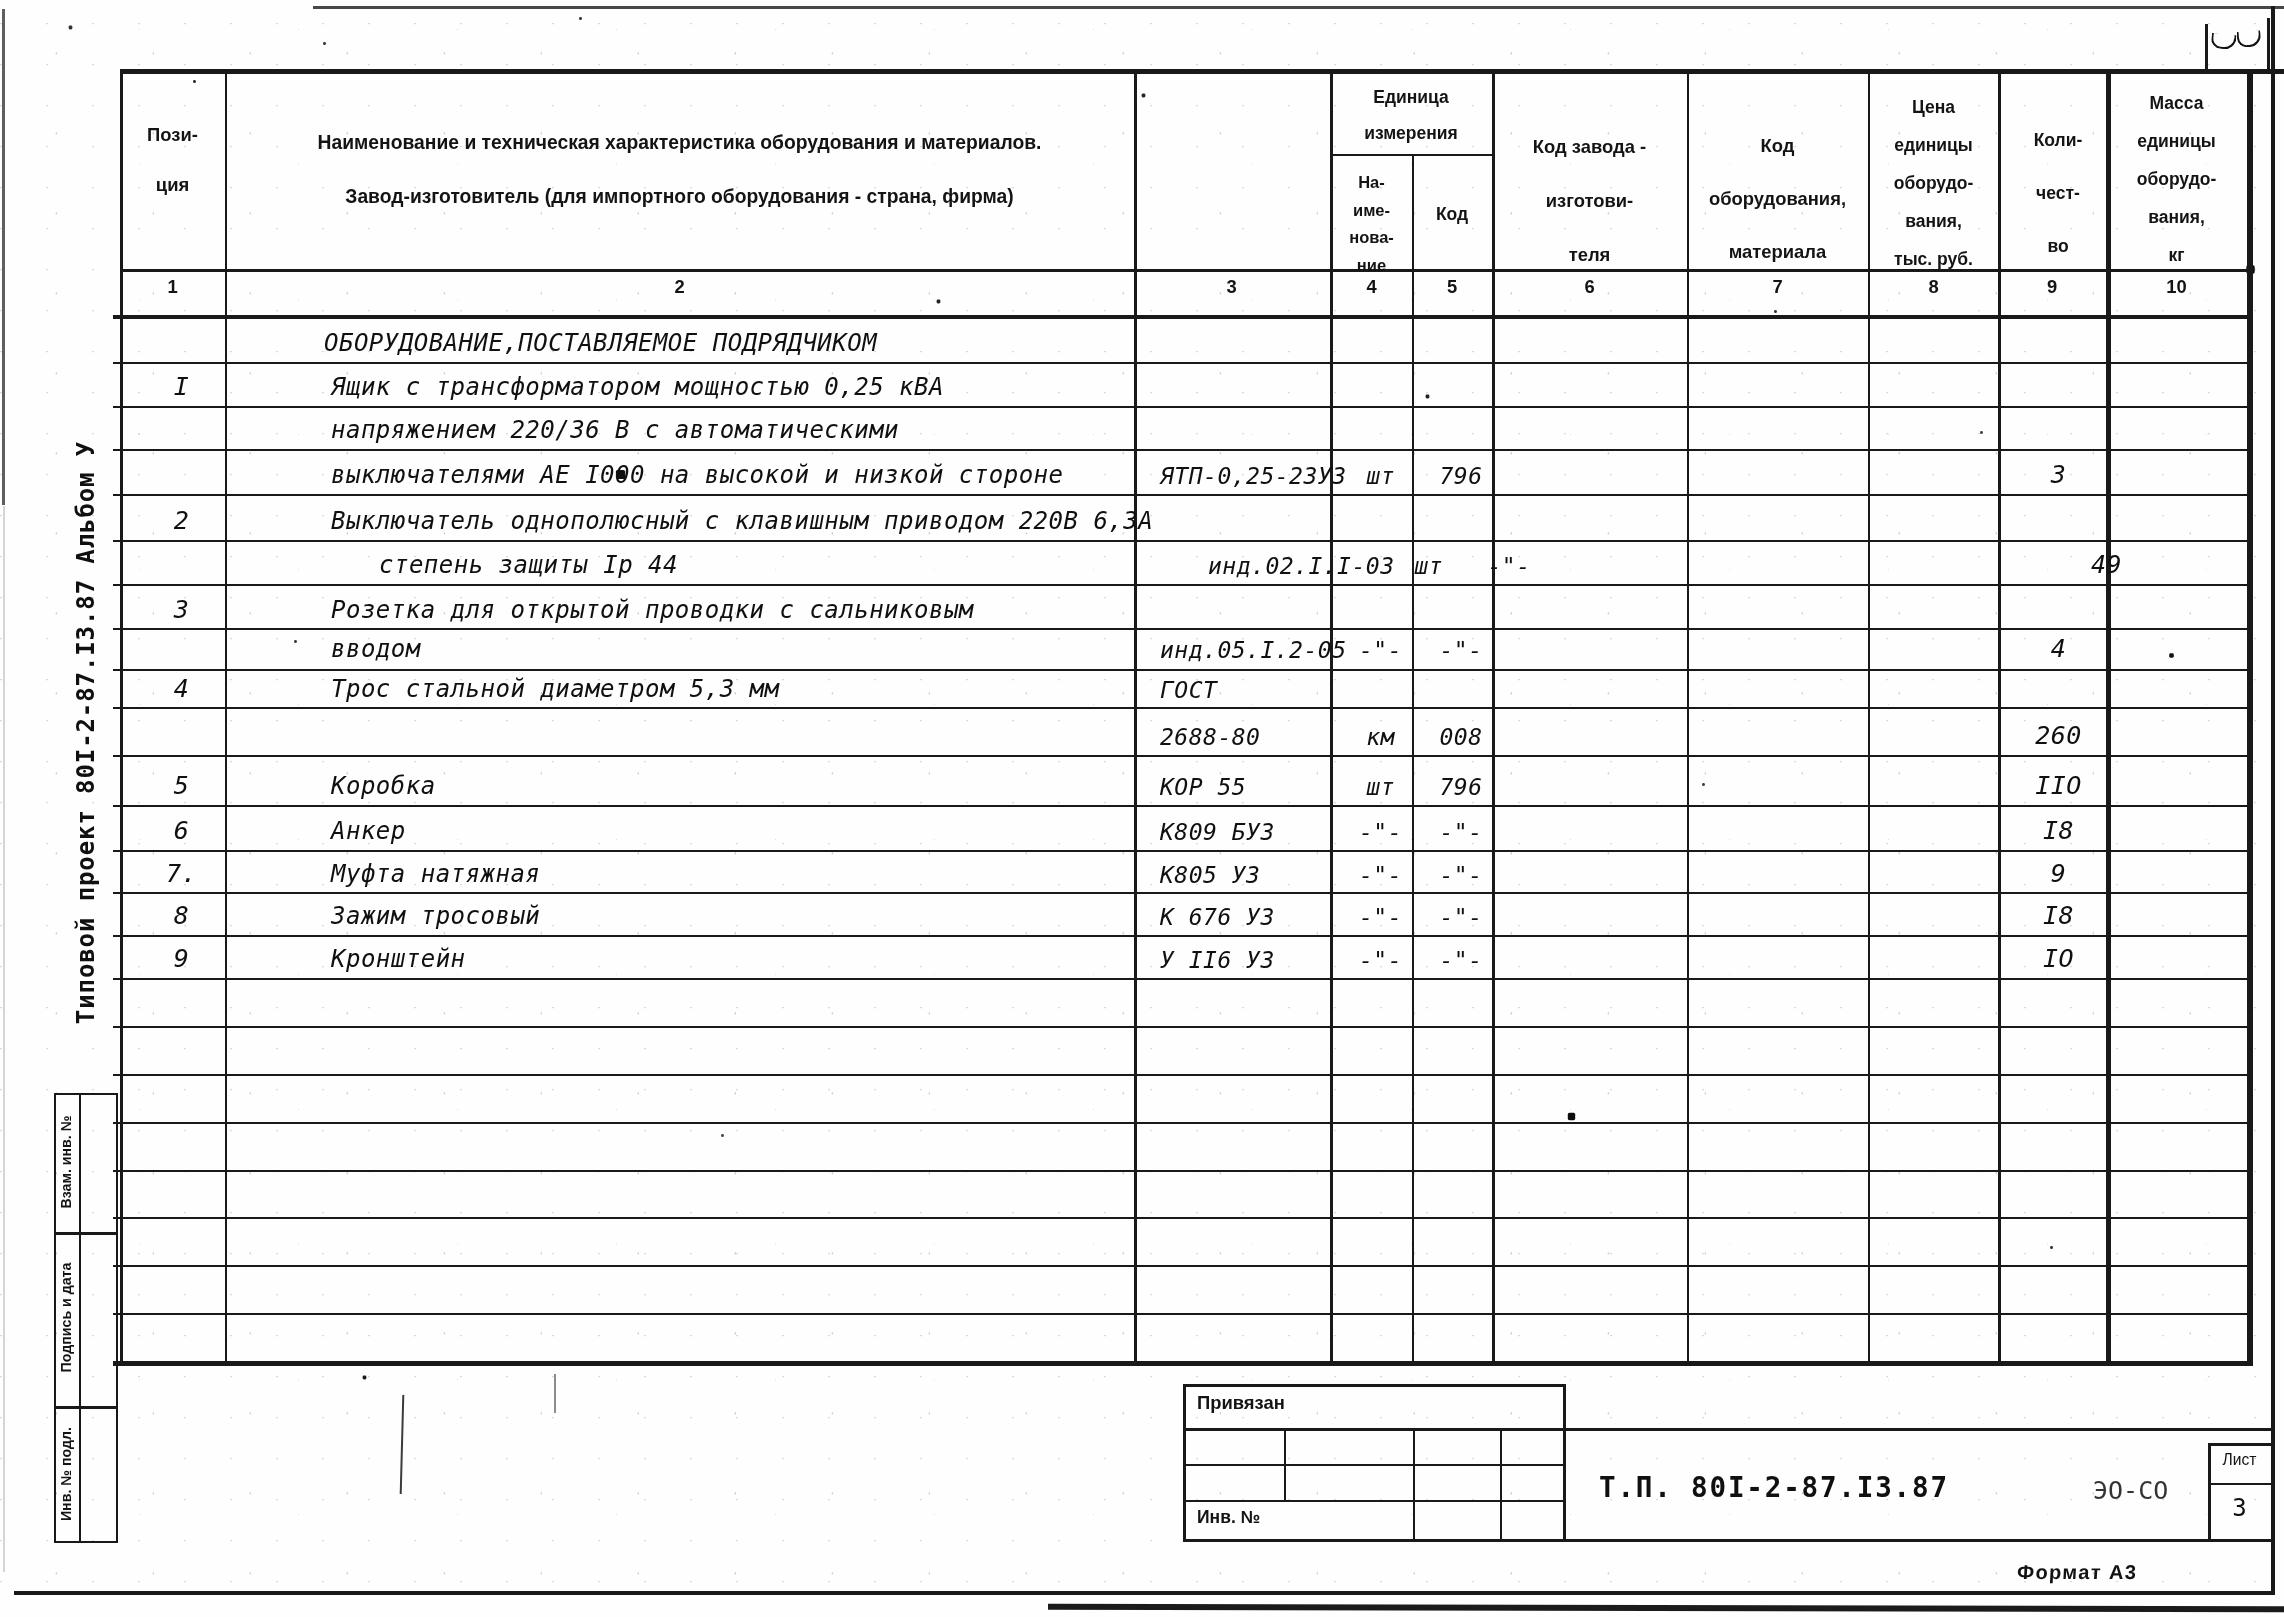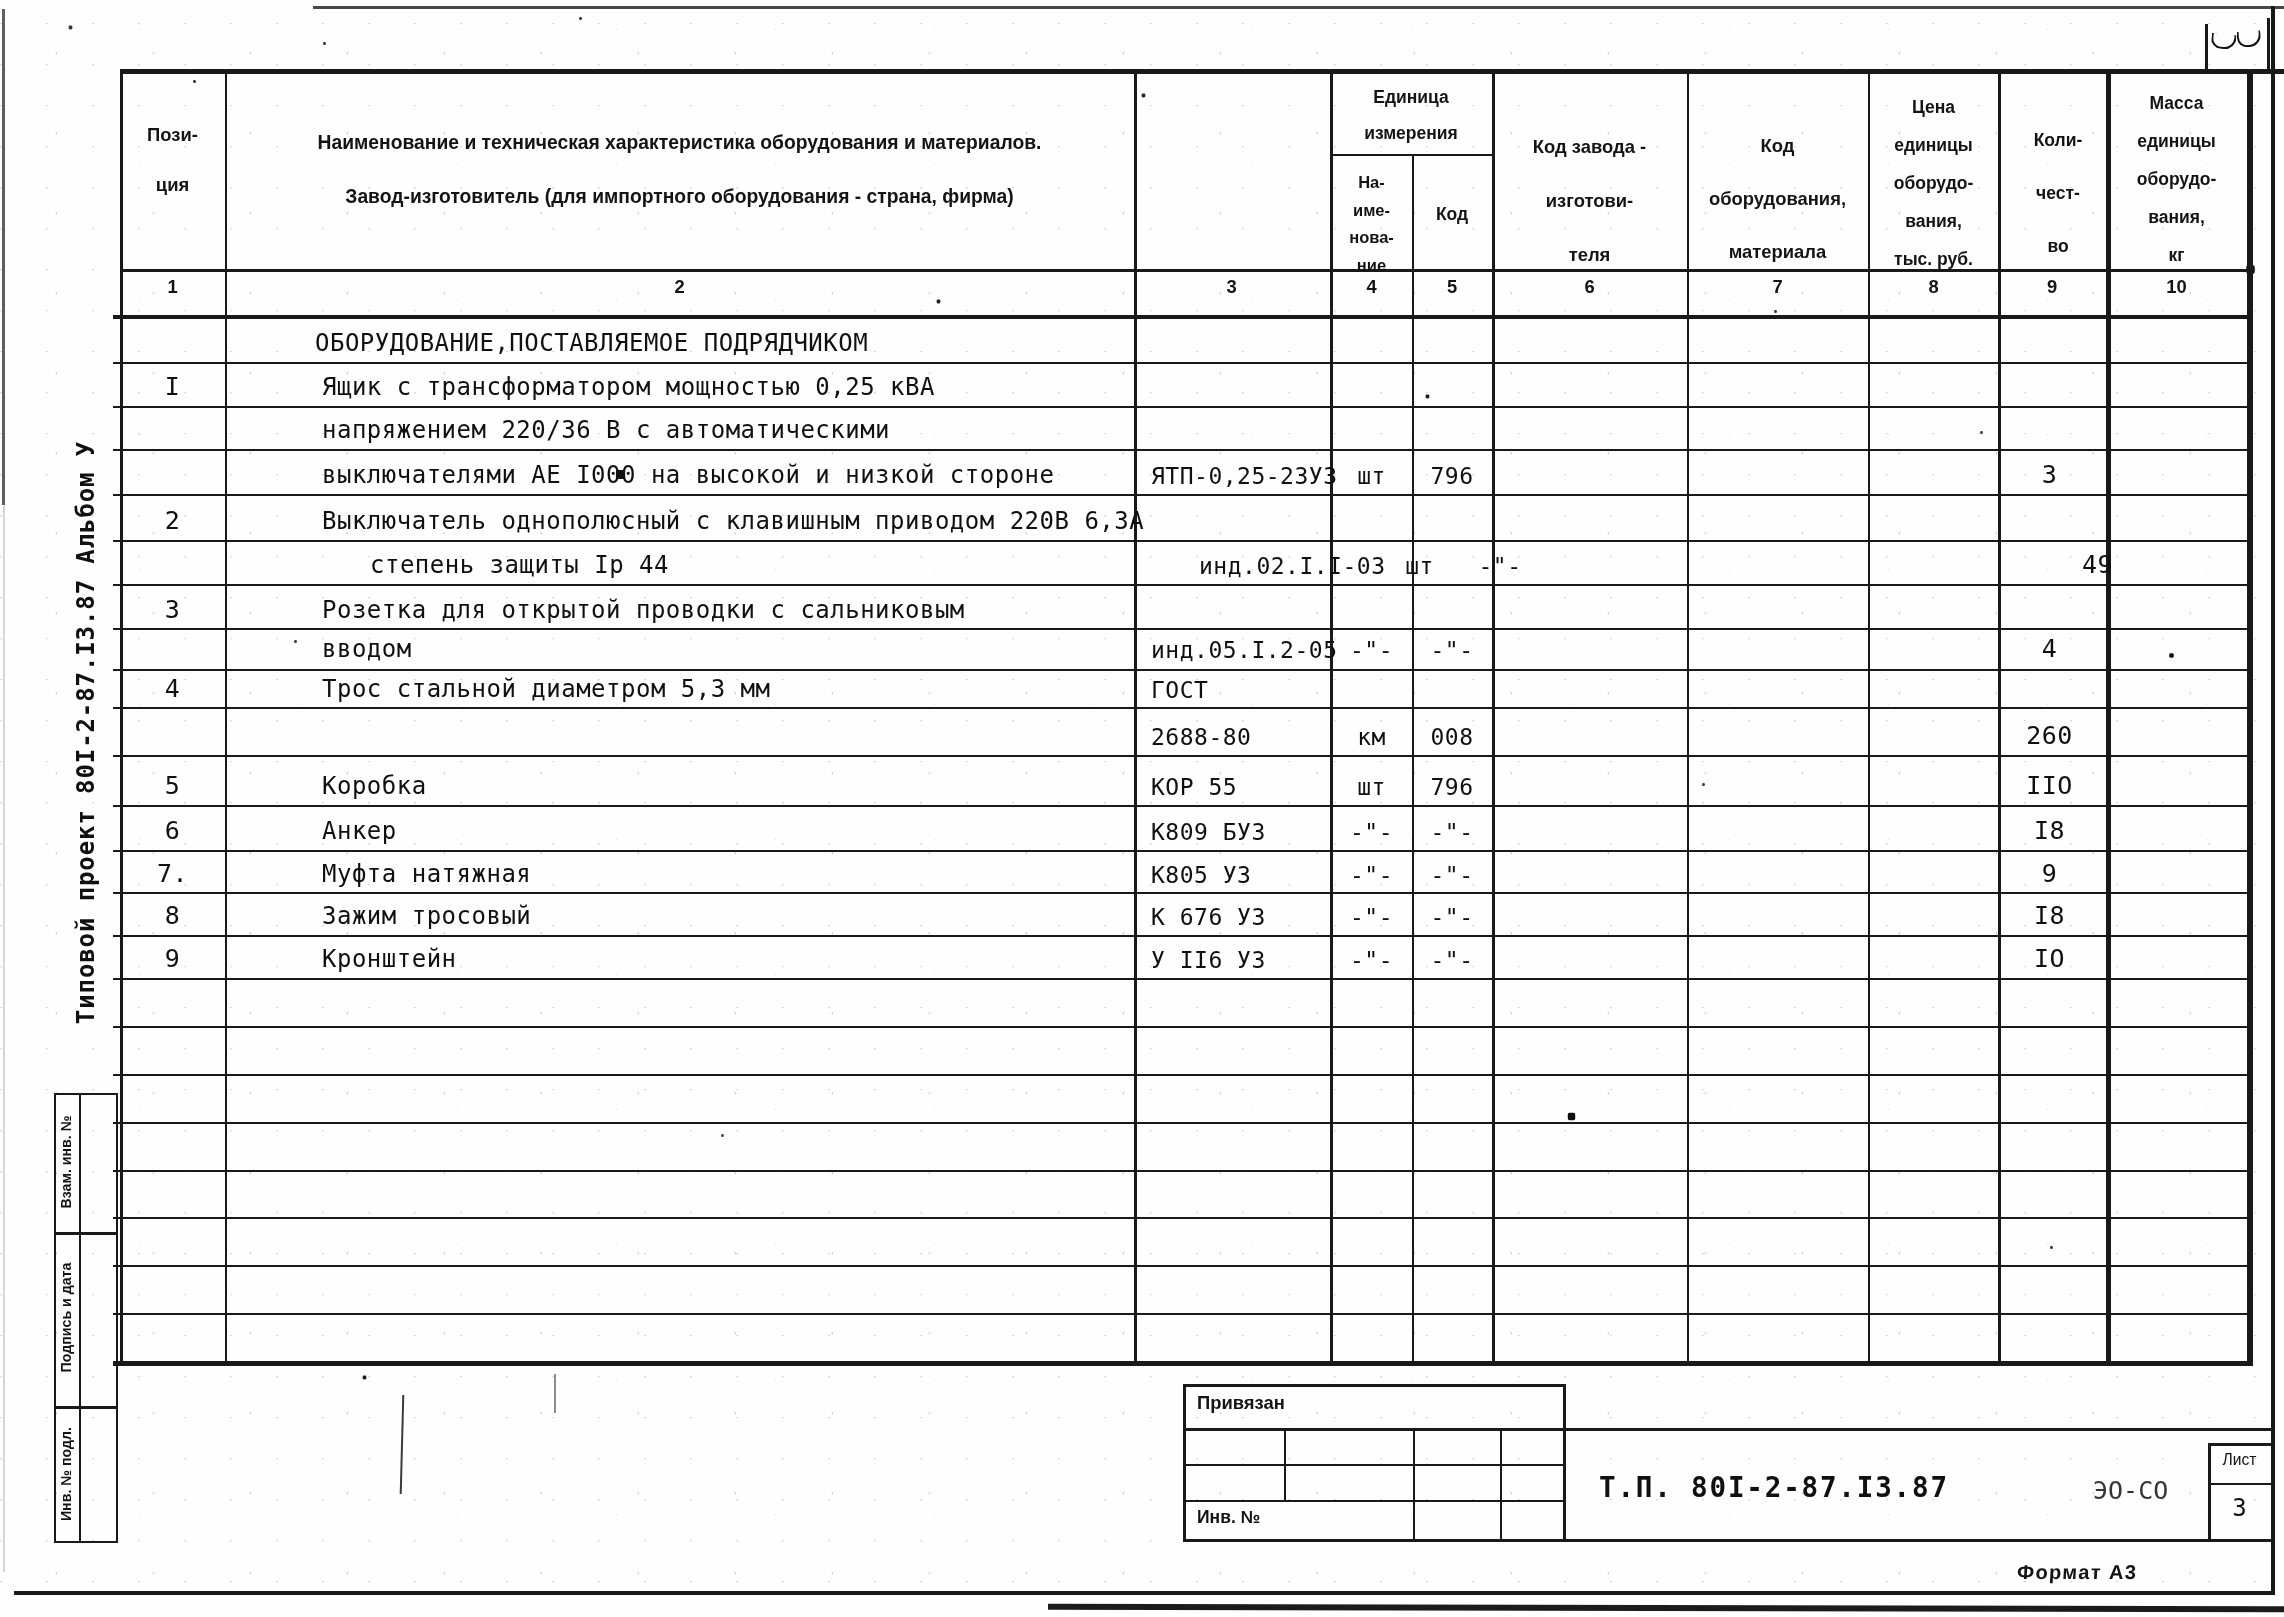--- a/index.html
+++ b/index.html
@@ -8,21 +8,21 @@
   #sheet{position:absolute;left:0;top:0;width:2284px;height:1618px;background:#fefefe;
     background-image:
       radial-gradient(rgba(0,0,0,.28) 0.6px, transparent 0.7px),
       radial-gradient(rgba(0,0,0,.18) 0.5px, transparent 0.6px),
       radial-gradient(rgba(0,0,0,.12) 0.8px, transparent 1px);
     background-size:97px 80px,46px 41px,159px 135px;
     background-position:7.8px 13.3px,24px 3.2px,60px 97px;}
   .ln{position:absolute;background:#191919;}
   .hd{position:absolute;white-space:pre-line;text-align:center;font-weight:bold;
       color:#141414;line-height:1.0;}
-  .trow{position:absolute;left:0;width:2104px;}
+  .trow{position:absolute;left:9px;width:2104px;font-style:italic;}
   .cell{position:absolute;bottom:4.6px;font-family:"DejaVu Sans Mono",monospace;
         font-size:24px;color:#101010;letter-spacing:0.5px;white-space:nowrap;}
   .c-pos {left:120px;width:105px;text-align:center;font-size:25px;}
   .c-name{left:322px;}
   .c-type{left:1151px;font-size:23px;}
   .c-unit{left:1330px;width:83px;text-align:center;font-size:23px;}
   .c-code{left:1412px;width:80px;text-align:center;font-size:23px;}
   .c-qty {left:1998px;width:103px;text-align:center;font-size:25px;}
   .cn{position:absolute;top:276px;text-align:center;font-weight:bold;font-size:18.4px;color:#141414;}
   .rot{position:absolute;transform:rotate(-90deg);transform-origin:0 0;white-space:nowrap;}

